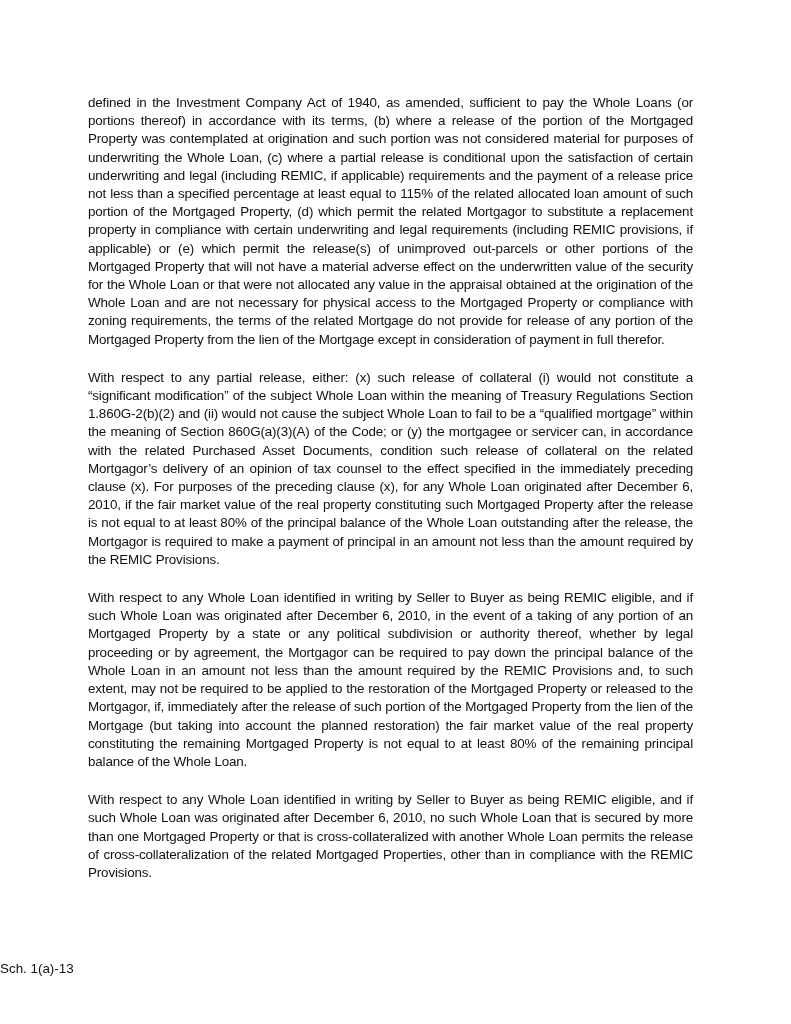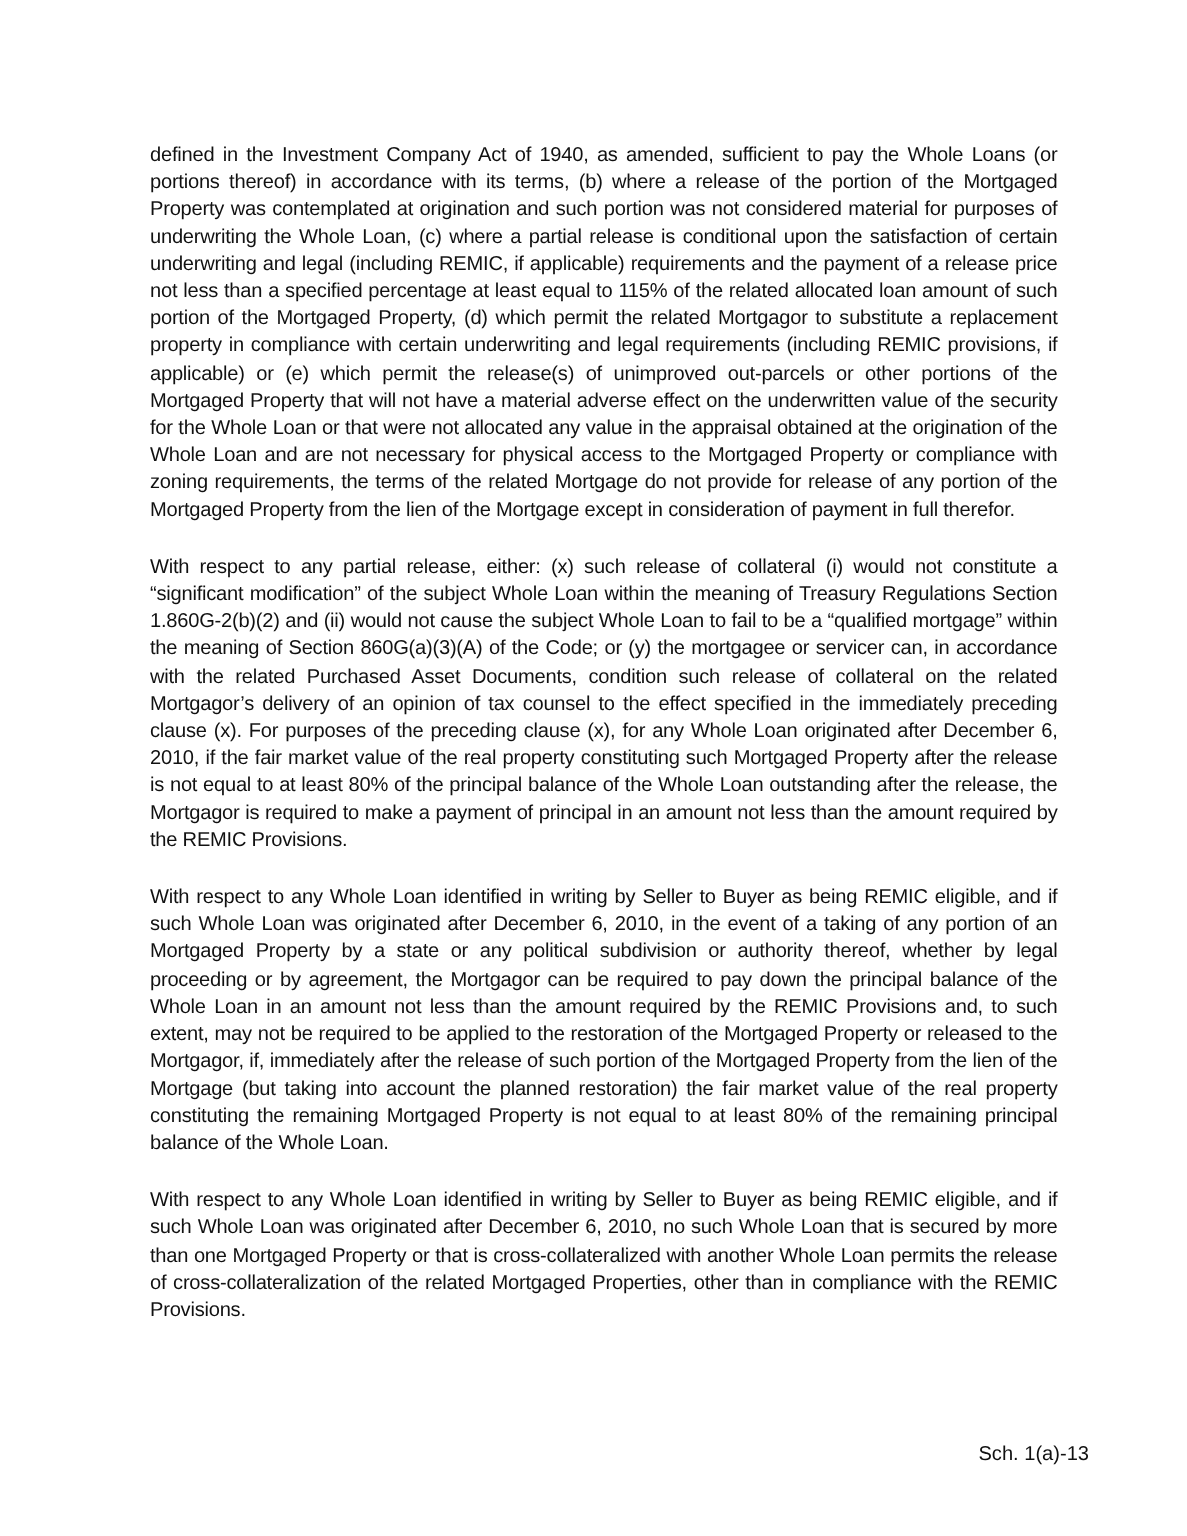--- a/index.html
+++ b/index.html
@@ -10,37 +10,37 @@
     body {
       width: 791px;
       height: 1024px;
       position: relative;
       overflow: hidden;
       font-family: "Liberation Sans", sans-serif;
       color: #111111;
     }
     .page {
       position: absolute;
-      left: 100px;
+      left: 88px;
       top: 94px;
       width: 605px;
     }
     .para {
       margin: 0 0 20px 0;
       font-size: 13.4px;
       line-height: 18.2px;
       text-align: justify;
       letter-spacing: -0.15px;
     }
     .footer {
       position: absolute;
       left: 0;
       width: 726px;
       top: 961px;
-      text-align: right;
+      text-align: left;
       font-size: 13.4px;
     }
   </style>
 </head>
 <body>
 
 <div class="page">
   <p class="para">defined in the Investment Company Act of 1940, as amended, sufficient to pay the Whole Loans (or portions thereof) in accordance with its terms, (b) where a release of the portion of the Mortgaged Property was contemplated at origination and such portion was not considered material for purposes of underwriting the Whole Loan, (c) where a partial release is conditional upon the satisfaction of certain underwriting and legal (including REMIC, if applicable) requirements and the payment of a release price not less than a specified percentage at least equal to 115% of the related allocated loan amount of such portion of the Mortgaged Property, (d) which permit the related Mortgagor to substitute a replacement property in compliance with certain underwriting and legal requirements (including REMIC provisions, if applicable) or (e) which permit the release(s) of unimproved out-parcels or other portions of the Mortgaged Property that will not have a material adverse effect on the underwritten value of the security for the Whole Loan or that were not allocated any value in the appraisal obtained at the origination of the Whole Loan and are not necessary for physical access to the Mortgaged Property or compliance with zoning requirements, the terms of the related Mortgage do not provide for release of any portion of the Mortgaged Property from the lien of the Mortgage except in consideration of payment in full therefor.</p>
   <p class="para">With respect to any partial release, either: (x) such release of collateral (i) would not constitute a “significant modification” of the subject Whole Loan within the meaning of Treasury Regulations Section 1.860G-2(b)(2) and (ii) would not cause the subject Whole Loan to fail to be a “qualified mortgage” within the meaning of Section 860G(a)(3)(A) of the Code; or (y) the mortgagee or servicer can, in accordance with the related Purchased Asset Documents, condition such release of collateral on the related Mortgagor’s delivery of an opinion of tax counsel to the effect specified in the immediately preceding clause (x).  For purposes of the preceding clause (x), for any Whole Loan originated after December 6, 2010, if the fair market value of the real property constituting such Mortgaged Property after the release is not equal to at least 80% of the principal balance of the Whole Loan outstanding after the release, the Mortgagor is required to make a payment of principal in an amount not less than the amount required by the REMIC Provisions.</p>
   <p class="para">With respect to any Whole Loan identified in writing by Seller to Buyer as being REMIC eligible, and if such Whole Loan was originated after December 6, 2010, in the event of a taking of any portion of an Mortgaged Property by a state or any political subdivision or authority thereof, whether by legal proceeding or by agreement, the Mortgagor can be required to pay down the principal balance of the Whole Loan in an amount not less than the amount required by the REMIC Provisions and, to such extent, may not be required to be applied to the restoration of the Mortgaged Property or released to the Mortgagor, if, immediately after the release of such portion of the Mortgaged Property from the lien of the Mortgage (but taking into account the planned restoration) the fair market value of the real property constituting the remaining Mortgaged Property is not equal to at least 80% of the remaining principal balance of the Whole Loan.</p>

